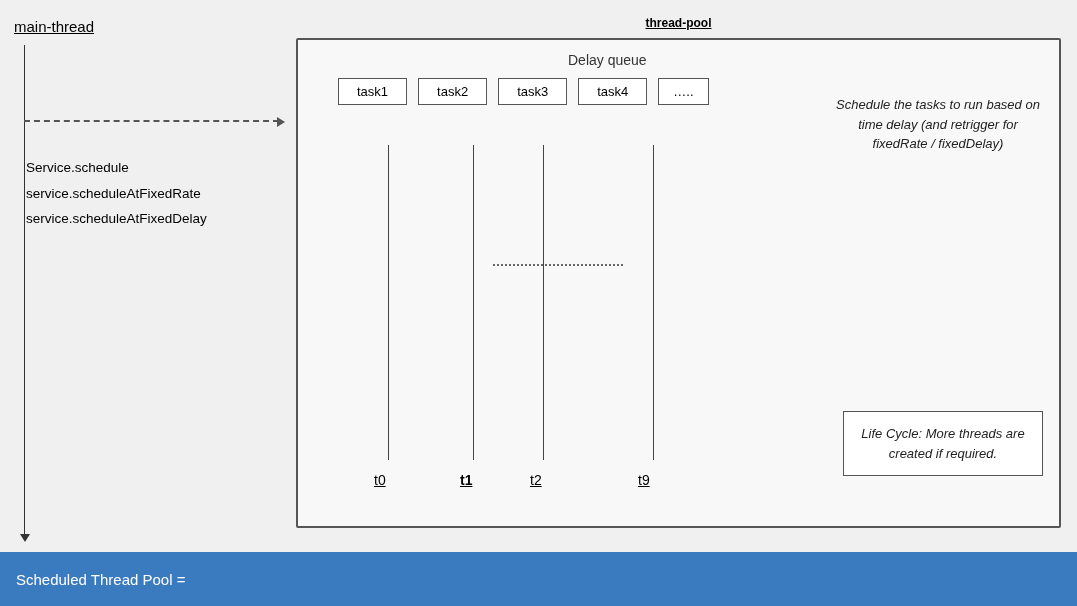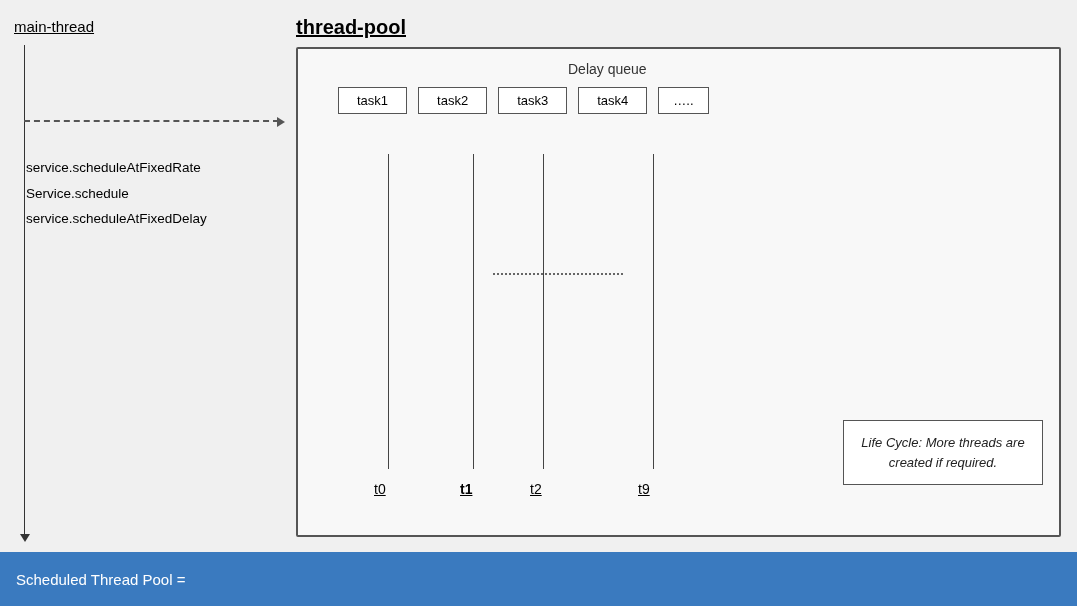--- a/index.html
+++ b/index.html
@@ -88,21 +88,22 @@
 
     
     .right-panel {
       flex: 1;
       height: 560px;
       position: relative;
       padding: 0 16px;
     }
 
     .thread-pool-label {
-      font-size: 20px;
+      text-align: center;
+      font-size: 12px;
       font-weight: bold;
       text-decoration: underline;
       margin-top: 16px;
       margin-bottom: 8px;
     }
 
     .thread-pool-box {
       border: 2px solid #555;
       border-radius: 2px;
       width: 100%;
@@ -206,22 +207,22 @@
 <body>
 
 <div class="main-area">
 
   <div class="left-panel">
     <div class="main-thread-label">main-thread</div>
     <div class="main-thread-line"></div>
     <div class="main-thread-arrow-bottom"></div>
     <div class="horizontal-arrow"></div>
     <div class="service-labels">
+      <div>Service.schedule</div>
       <div>service.scheduleAtFixedRate</div>
-      <div>Service.schedule</div>
       <div>service.scheduleAtFixedDelay</div>
     </div>
   </div>
 
   <div class="right-panel">
     <div class="thread-pool-label">thread-pool</div>
     <div class="thread-pool-box">
 
       <div class="delay-queue-label">Delay queue</div>
 
@@ -241,20 +242,21 @@
 
       <div style="position:absolute; left:355px; top:105px; width:1px; height:315px; background:#444;"></div>
 
       <div class="dotted-connector"></div>
 
       <div style="position:absolute; top:432px; left:76px; font-size:14px; text-decoration:underline;">t0</div>
       <div style="position:absolute; top:432px; left:162px; font-size:14px; text-decoration:underline;font-weight:bold;">t1</div>
       <div style="position:absolute; top:432px; left:232px; font-size:14px; text-decoration:underline;">t2</div>
       <div style="position:absolute; top:432px; left:340px; font-size:14px; text-decoration:underline;">t9</div>
 
+      <div class="note-top-right">Schedule the tasks to run based on time delay (and retrigger for fixedRate / fixedDelay)</div>
 
       <div class="lifecycle-box">Life Cycle: More threads are created if required.</div>
 
     </div>
   </div>
 </div>
 
 <div class="bottom-bar">
   <span class="bottom-bar-text">Scheduled Thread Pool =</span>
 </div>

